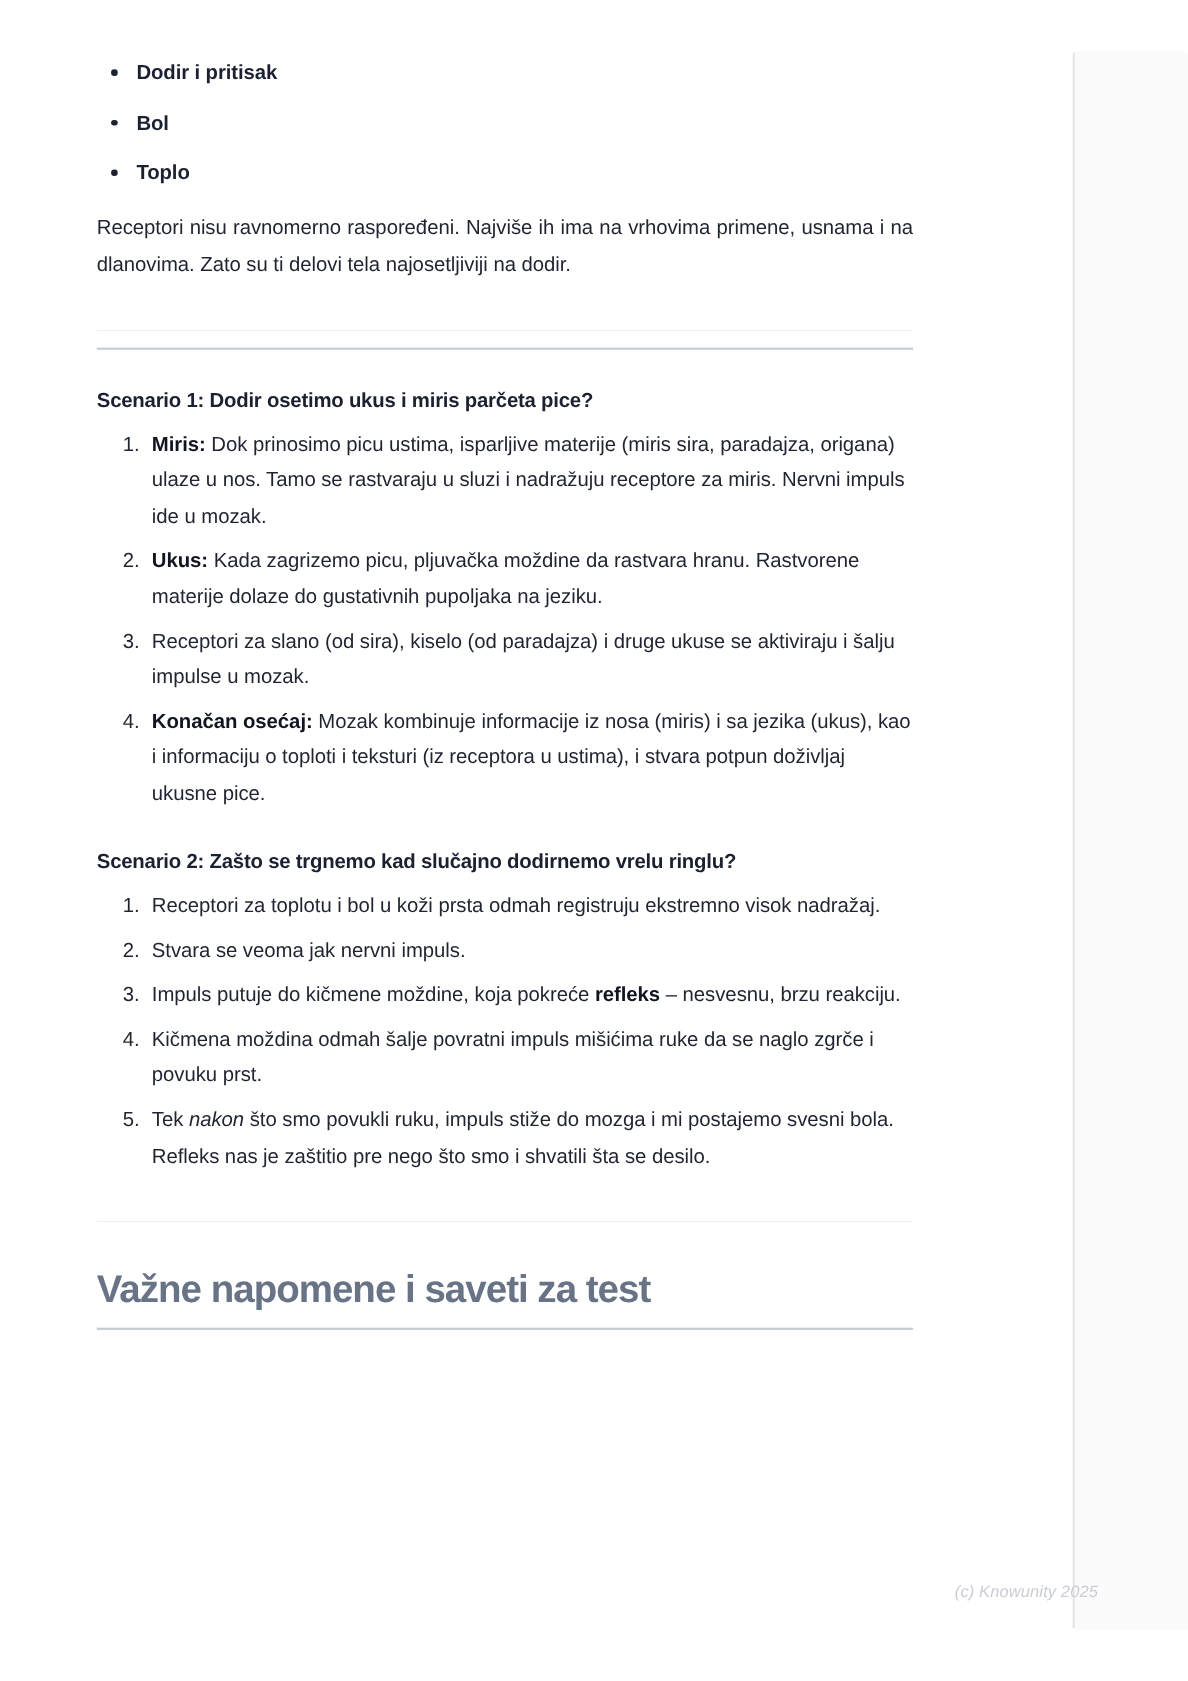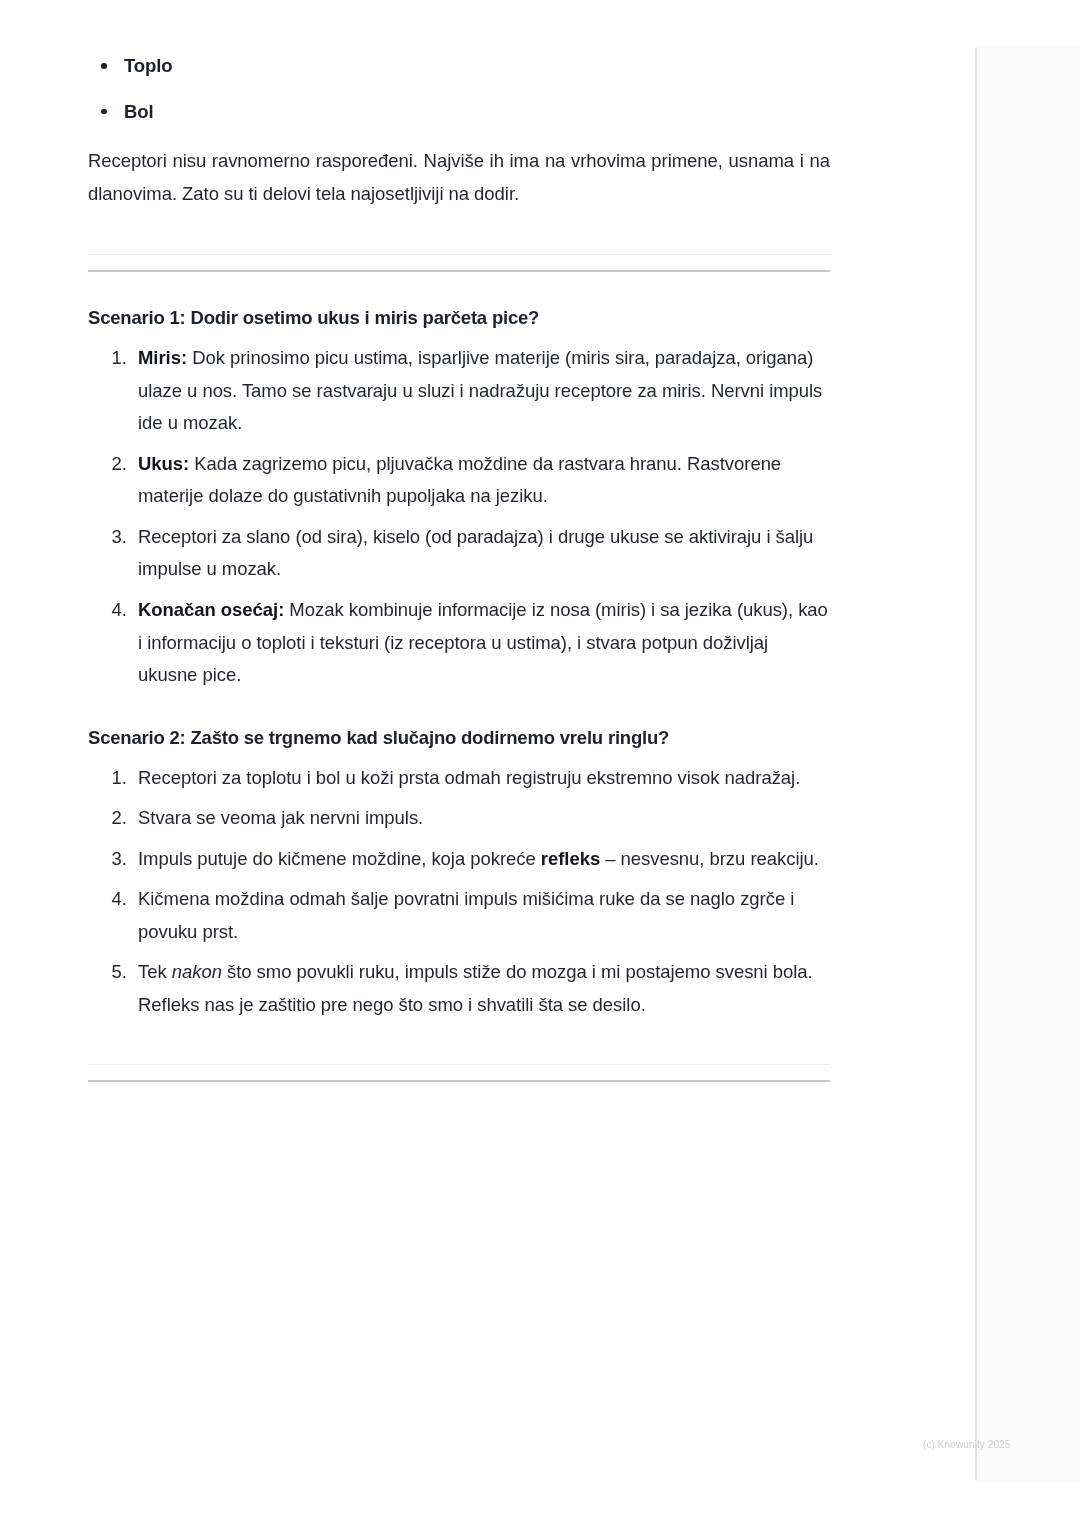--- a/index.html
+++ b/index.html
@@ -131,40 +131,42 @@
     font-size: 18.5px;
     color: #1f2430;
   }
   ol.steps li b { font-weight: 700; color: #10151f; }
   ol.steps li i { font-style: italic; }
 
   
   #watermark {
     position: absolute;
     top: 1439px;
-    left: 923px;
-    font-size: 10px;
+    left: 868px;
+    font-size: 15px;
     color: #c9cdd3;
     letter-spacing: 0.1px;
     white-space: nowrap;
     z-index: 3;
     font-family: "Liberation Sans", sans-serif;
+    font-style: italic;
   }
 </style>
 </head>
 <body>
 
 <div id="page-panel"></div>
 
 <div id="doc">
   <div class="inner">
 
     <ul class="bullets">
+      <li><span>Dodir i pritisak</span></li>
+      <li><span>Bol</span></li>
       <li><span>Toplo</span></li>
-      <li><span>Bol</span></li>
     </ul>
 
     <p class="body">Receptori nisu ravnomerno raspoređeni. Najviše ih ima na vrhovima primene, usnama i na dlanovima. Zato su ti delovi tela najosetljiviji na dodir.</p>
 
     <hr class="rule">
 
     <hr class="section-underline">
 
     <h3 class="scenario">Scenario 1: Dodir osetimo ukus i miris parčeta pice?</h3>
 
@@ -180,18 +182,19 @@
     <ol class="steps">
       <li><span>Receptori za toplotu i bol u koži prsta odmah registruju ekstremno visok nadražaj.</span></li>
       <li><span>Stvara se veoma jak nervni impuls.</span></li>
       <li><span>Impuls putuje do kičmene moždine, koja pokreće </span><b>refleks</b><span> – nesvesnu, brzu reakciju.</span></li>
       <li><span>Kičmena moždina odmah šalje povratni impuls mišićima ruke da se naglo zgrče i povuku prst.</span></li>
       <li><span>Tek </span><i>nakon</i><span> što smo povukli ruku, impuls stiže do mozga i mi postajemo svesni bola. Refleks nas je zaštitio pre nego što smo i shvatili šta se desilo.</span></li>
     </ol>
 
     <hr class="rule">
 
+    <h2 class="section">Važne napomene i saveti za test</h2>
     <hr class="section-underline">
 
   </div>
 </div>
 
 <div id="watermark">(c) Knowunity 2025</div>
 
 </body></html>

